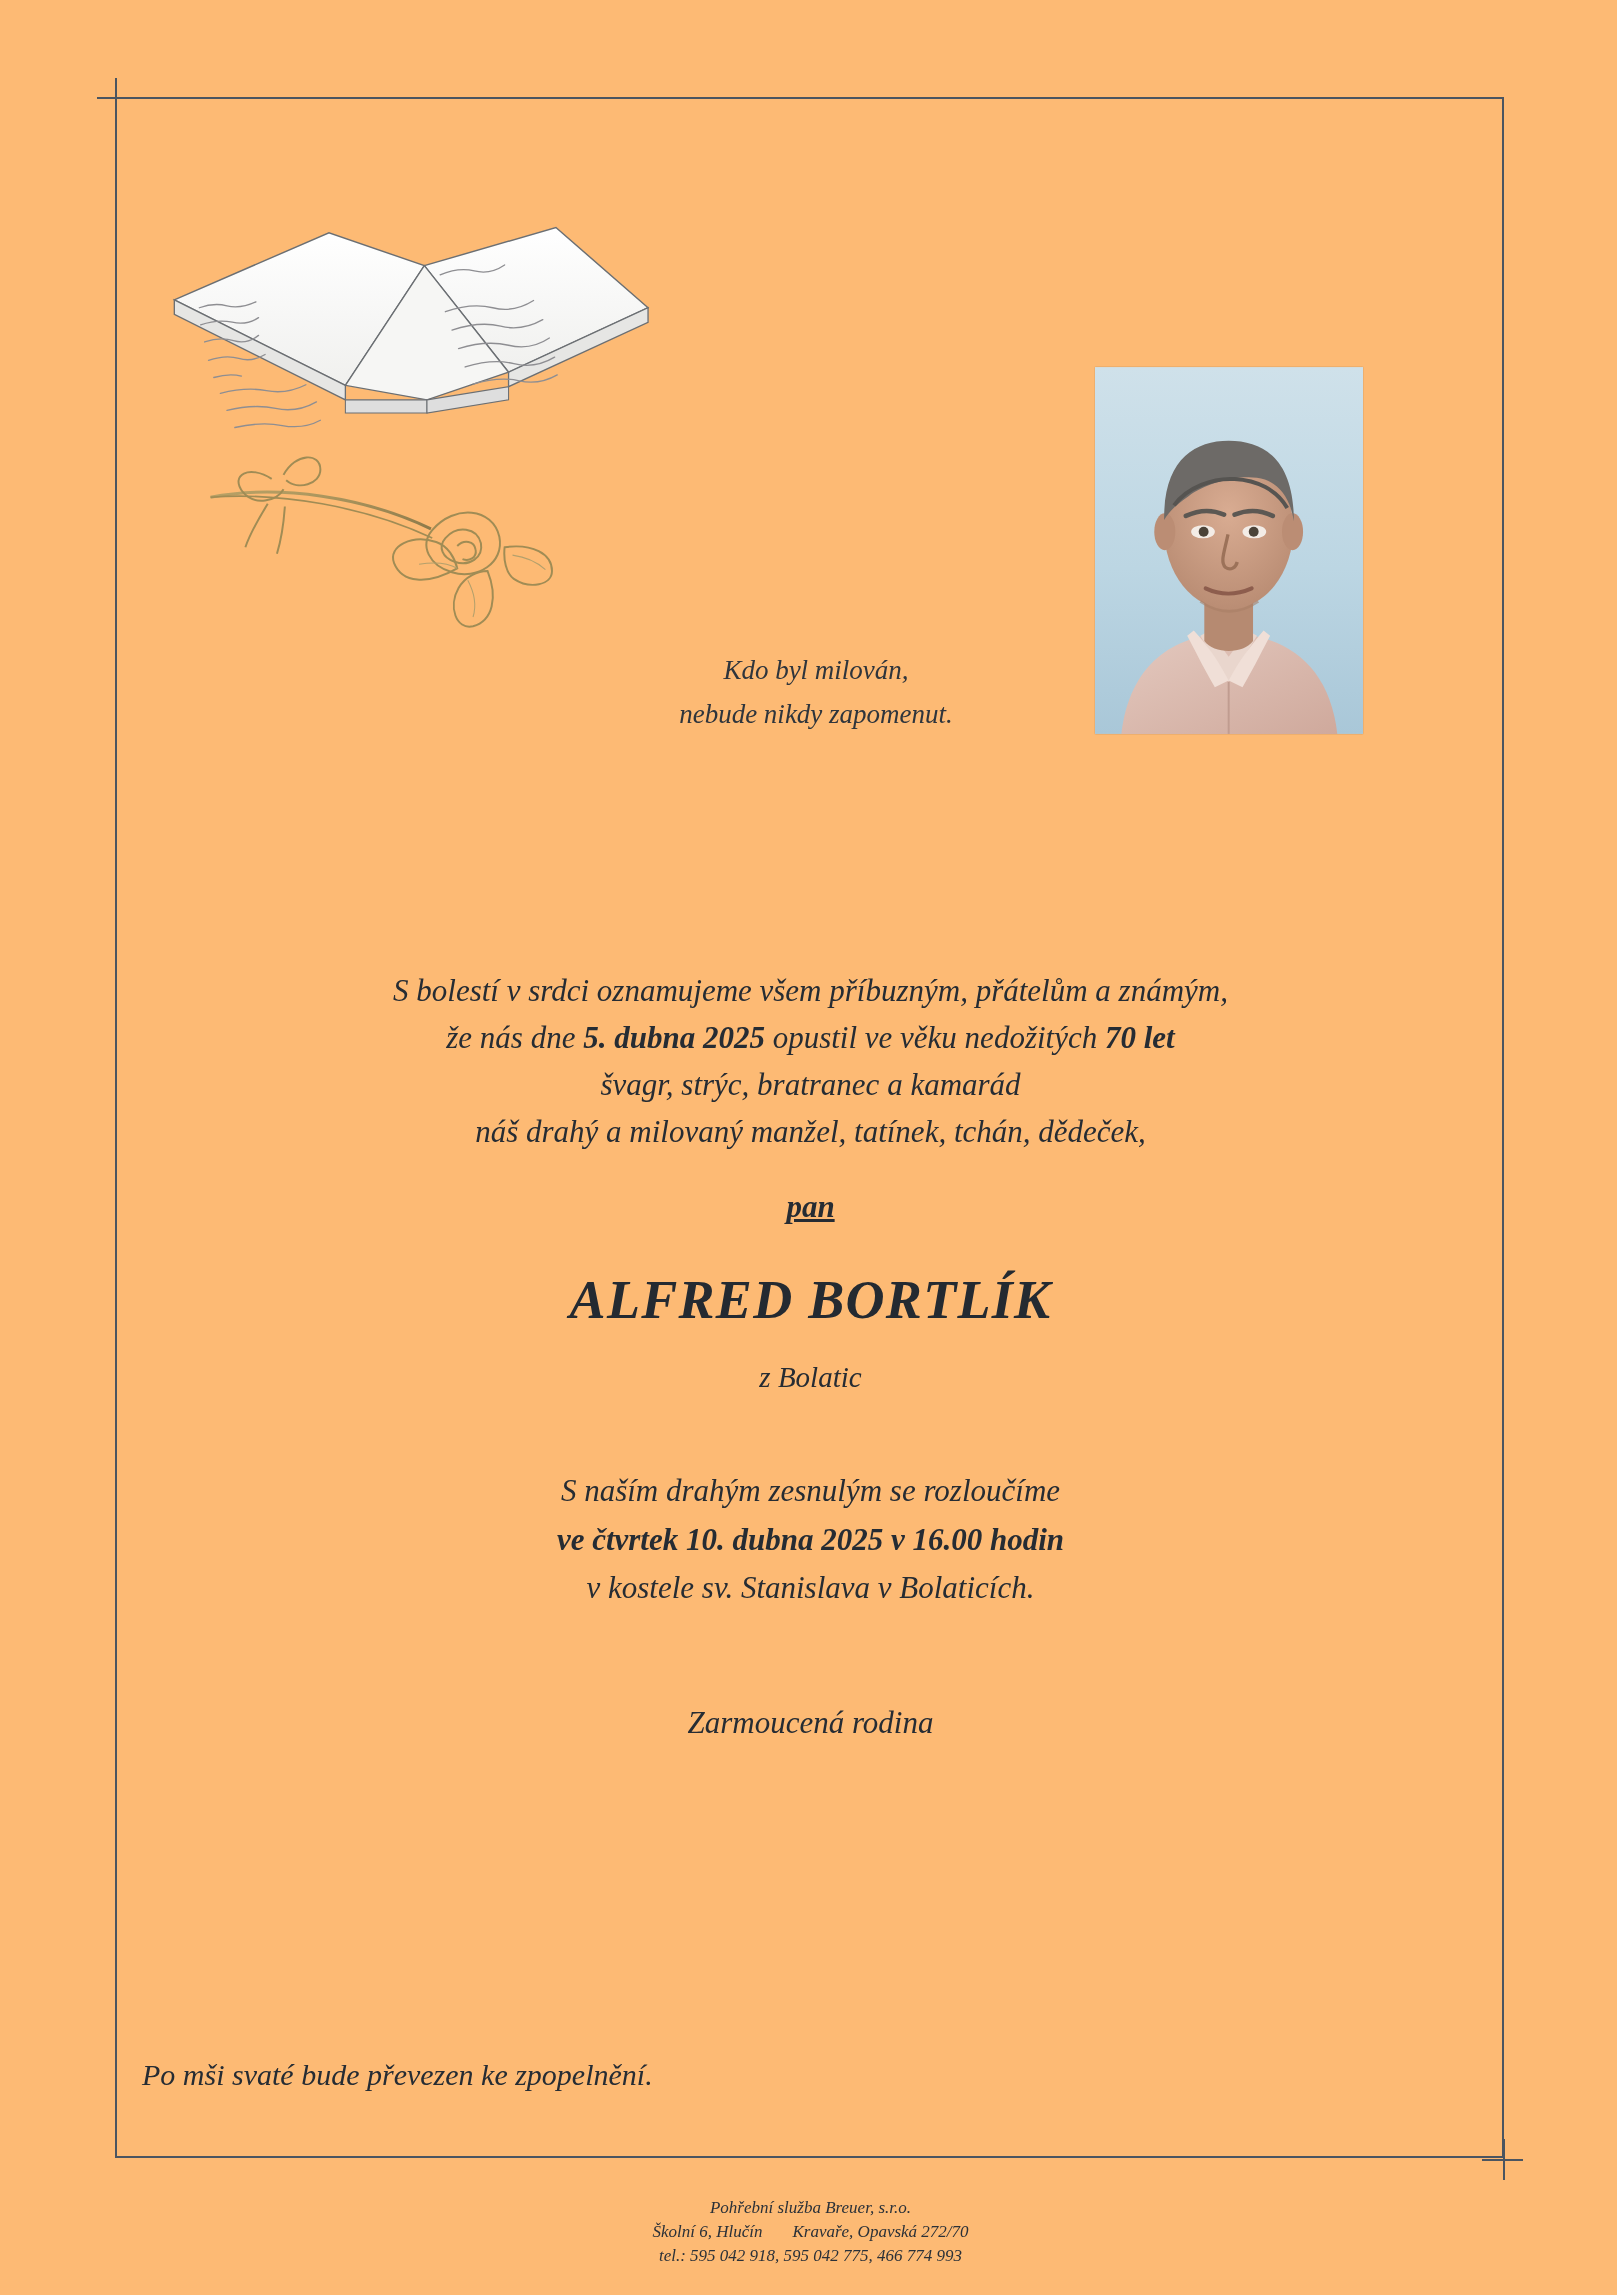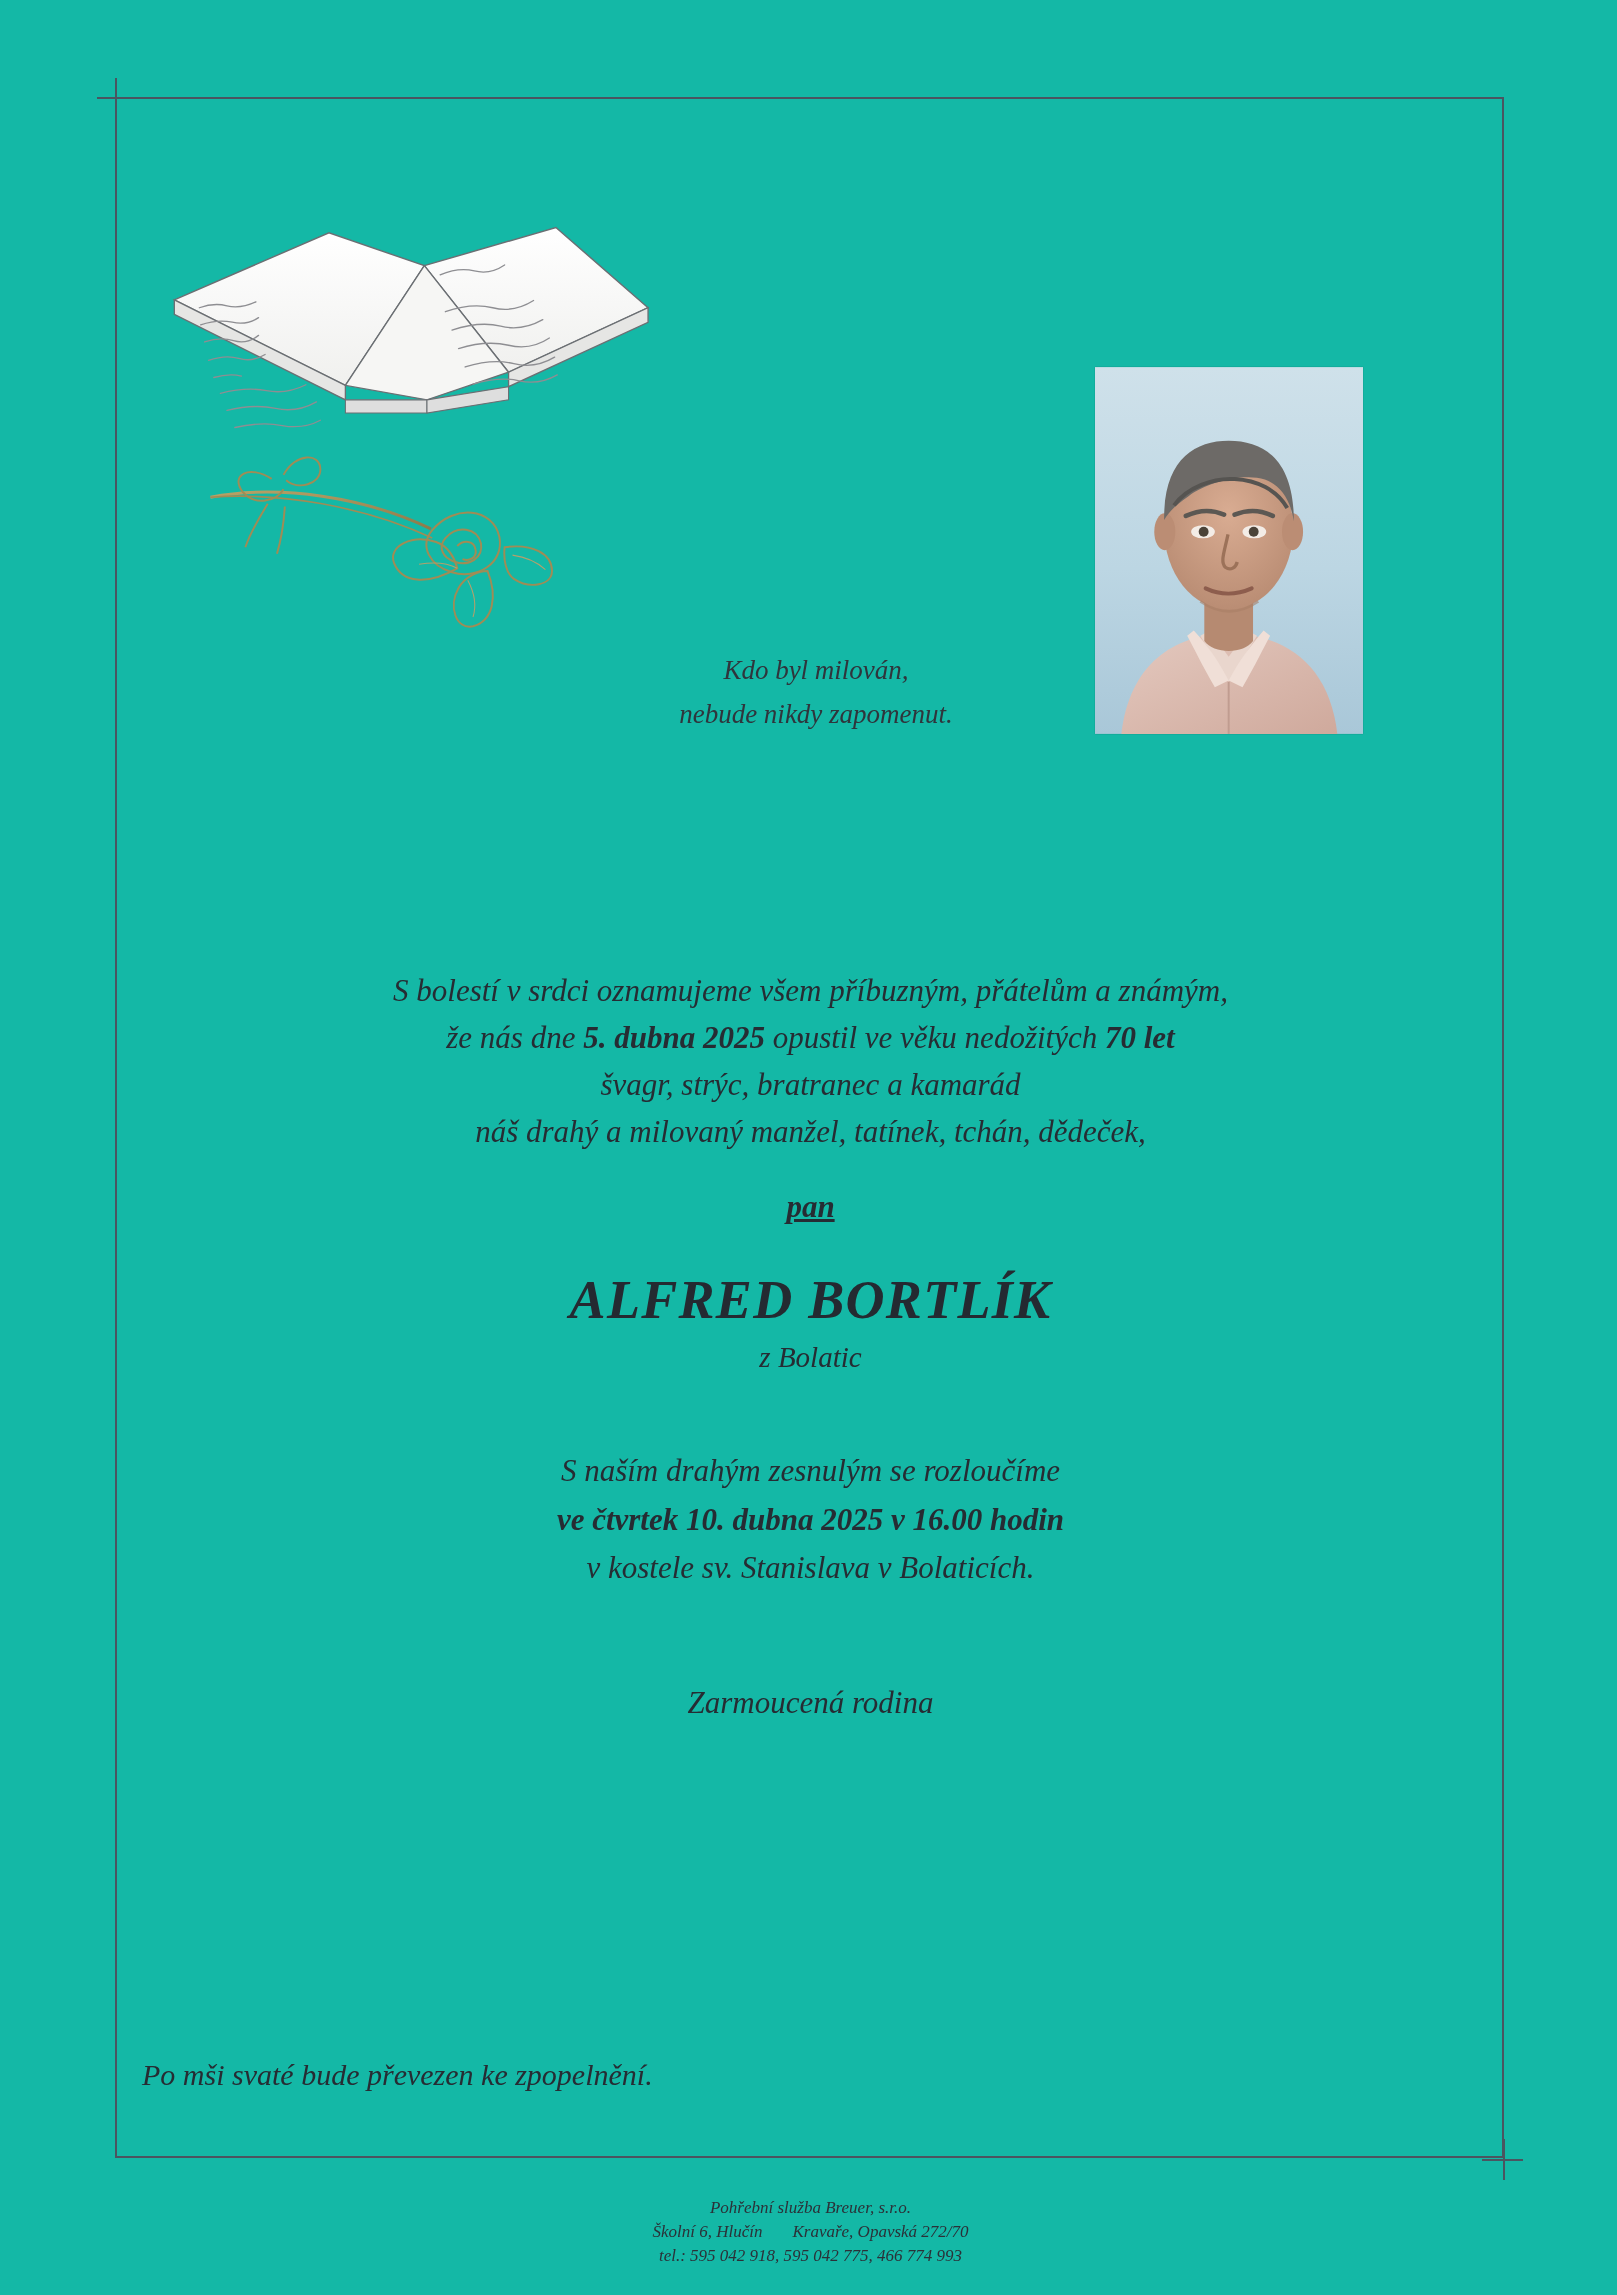--- a/index.html
+++ b/index.html
@@ -12,21 +12,21 @@
     height: 2295px;
     font-family: "Liberation Serif", serif;
     color: #2b3138;
     position: relative;
     overflow: hidden;
   }
 
   .page {
     position: absolute;
     inset: 0;
-    background: #14b8a6;
+    background: #fdba74;
   }
 
   
   .frame {
     position: absolute;
     left: 115px;
     top: 97px;
     width: 1389px;
     height: 2061px;
     border: 2px solid #4b5560;
@@ -103,21 +103,21 @@
 
   .name {
     margin-top: 44px;
     font-style: italic;
     font-weight: bold;
     font-size: 54px;
     letter-spacing: 1.3px;
     color: #242a31;
   }
   .origin {
-    margin-top: 10px;
+    margin-top: 30px;
     font-style: italic;
     font-size: 29px;
     color: #262c33;
   }
 
   .farewell {
     margin-top: 73px;
     font-style: italic;
     font-size: 31px;
     line-height: 1.56;

